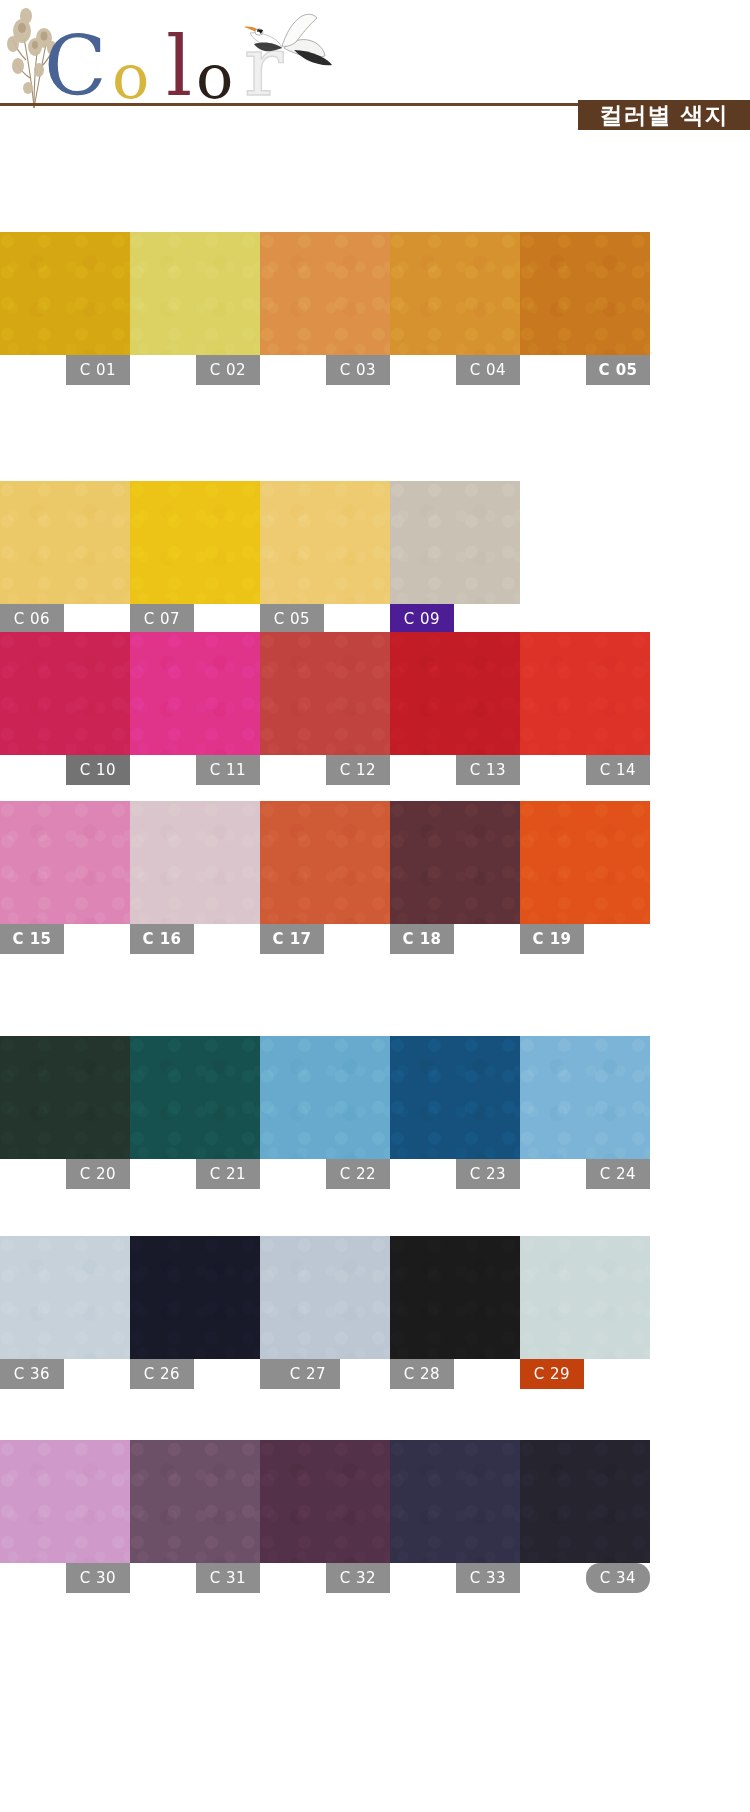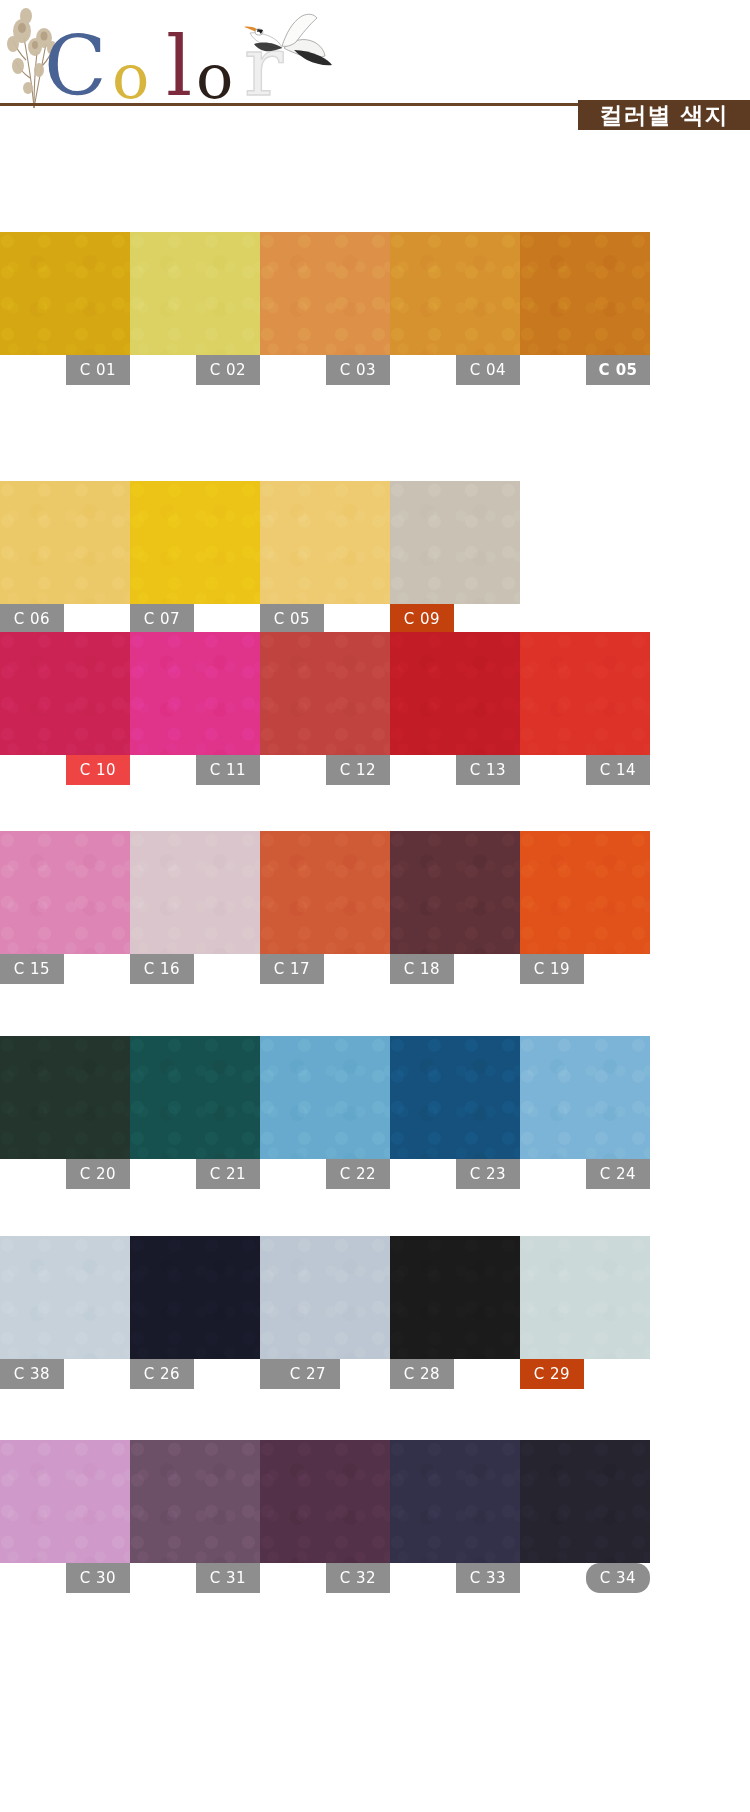--- a/index.html
+++ b/index.html
@@ -168,21 +168,21 @@
             <div class="grain"></div>
           </div>
           <div class="swatch" title="C 09" style="background: rgb(201, 194, 180);">
             <div class="grain"></div>
           </div>
         </div>
         <div class="label-strip">
           <div class="lbl" style="background: rgb(142, 142, 142); color: rgb(255, 255, 255); left: 0px;">C 06</div>
           <div class="lbl" style="background: rgb(142, 142, 142); color: rgb(255, 255, 255); left: 130px;">C 07</div>
           <div class="lbl" style="background: rgb(142, 142, 142); color: rgb(255, 255, 255); left: 260px;">C 05</div>
-          <div class="lbl" style="background: #c2410c; color: rgb(255, 255, 255); left: 390px;">C 09</div>
+          <div class="lbl" style="background: #4c1d95; color: rgb(255, 255, 255); left: 390px;">C 09</div>
         </div>
       </div>
       <div class="row" style="top: 632px;">
         <div class="swatch-strip">
           <div class="swatch" title="C 10" style="background: rgb(203, 36, 84);">
             <div class="grain"></div>
           </div>
           <div class="swatch" title="C 11" style="background: rgb(224, 51, 138);">
             <div class="grain"></div>
           </div>
@@ -190,28 +190,28 @@
             <div class="grain"></div>
           </div>
           <div class="swatch" title="C 13" style="background: rgb(194, 28, 38);">
             <div class="grain"></div>
           </div>
           <div class="swatch" title="C 14" style="background: rgb(221, 50, 40);">
             <div class="grain"></div>
           </div>
         </div>
         <div class="label-strip">
-          <div class="lbl" style="background: #ef4444; color: rgb(255, 255, 255); left: 66px;">C 10</div>
+          <div class="lbl" style="background: #737373; color: rgb(255, 255, 255); left: 66px;">C 10</div>
           <div class="lbl" style="background: rgb(142, 142, 142); color: rgb(255, 255, 255); left: 196px;">C 11</div>
           <div class="lbl" style="background: rgb(142, 142, 142); color: rgb(255, 255, 255); left: 326px;">C 12</div>
           <div class="lbl" style="background: rgb(142, 142, 142); color: rgb(255, 255, 255); left: 456px;">C 13</div>
           <div class="lbl" style="background: rgb(142, 142, 142); color: rgb(255, 255, 255); left: 586px;">C 14</div>
         </div>
       </div>
-      <div class="row" style="top: 831px;">
+      <div class="row" style="top: 801px; font-weight: bold;">
         <div class="swatch-strip">
           <div class="swatch" title="C 15" style="background: rgb(221, 134, 181);">
             <div class="grain"></div>
           </div>
           <div class="swatch" title="C 16" style="background: rgb(217, 197, 203);">
             <div class="grain"></div>
           </div>
           <div class="swatch" title="C 17" style="background: rgb(207, 90, 54);">
             <div class="grain"></div>
           </div>
@@ -268,21 +268,21 @@
             <div class="grain"></div>
           </div>
           <div class="swatch" title="C 28" style="background: rgb(27, 27, 27);">
             <div class="grain"></div>
           </div>
           <div class="swatch" title="C 29" style="background: rgb(203, 217, 216);">
             <div class="grain"></div>
           </div>
         </div>
         <div class="label-strip">
-          <div class="lbl" style="background: rgb(142, 142, 142); color: rgb(255, 255, 255); left: 0px;">C 38</div>
+          <div class="lbl" style="background: rgb(142, 142, 142); color: rgb(255, 255, 255); left: 0px;">C 36</div>
           <div class="lbl" style="background: rgb(142, 142, 142); color: rgb(255, 255, 255); left: 130px;">C 26</div>
           <div class="lbl" style="background: rgb(142, 142, 142); color: rgb(255, 255, 255); left: 260px; padding-left: 16px;">C 27</div>
           <div class="lbl" style="background: rgb(142, 142, 142); color: rgb(255, 255, 255); left: 390px;">C 28</div>
           <div class="lbl" style="background: #c2410c; color: rgb(255, 255, 255); left: 520px;">C 29</div>
         </div>
       </div>
       <div class="row" style="top: 1440px;">
         <div class="swatch-strip">
           <div class="swatch" title="C 30" style="background: rgb(207, 154, 201);">
             <div class="grain"></div>

